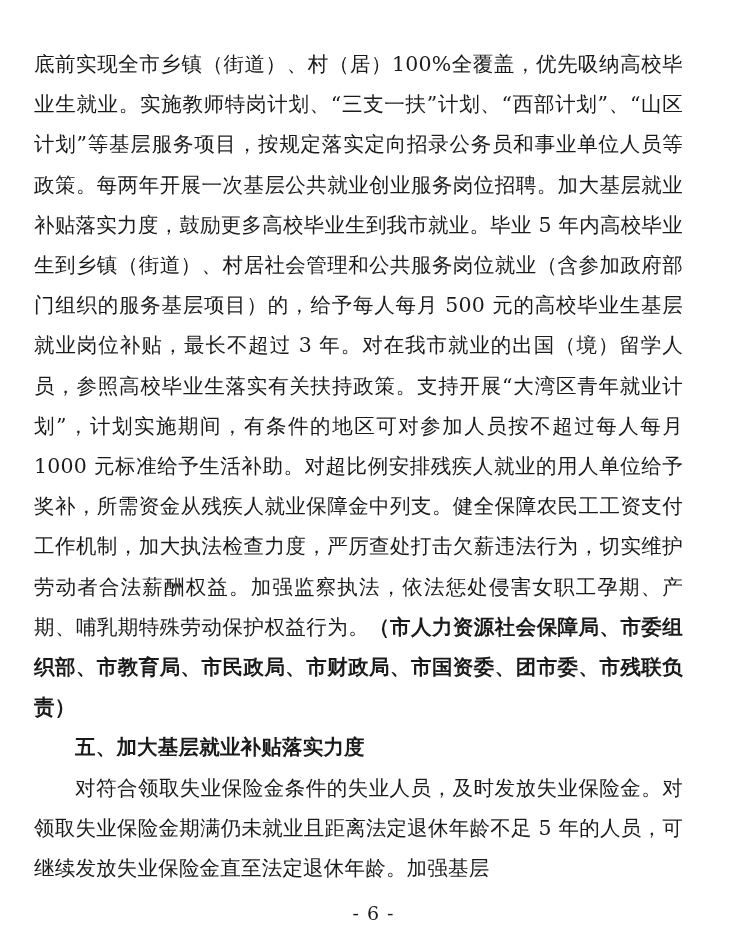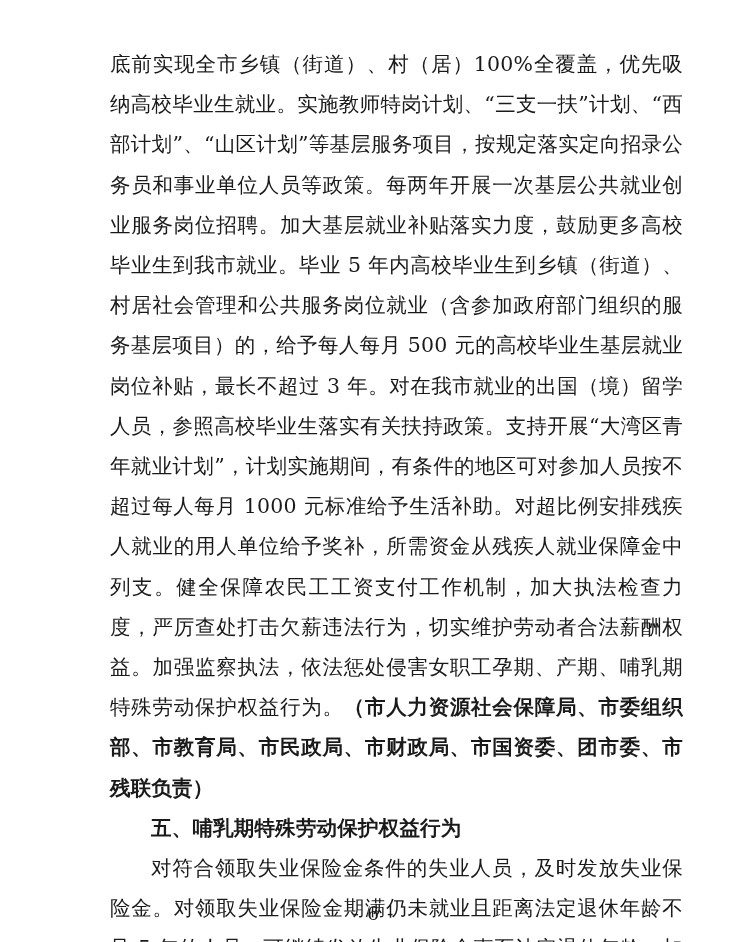--- a/index.html
+++ b/index.html
@@ -12,21 +12,21 @@
     background: #ffffff;
     font-family: "DejaVu Serif", "Liberation Serif", serif;
     color: #1a1a1a;
     overflow: hidden;
   }
   .page {
     position: relative;
     width: 747px;
     height: 942px;
     box-sizing: border-box;
-    padding: 44px 64px 0 110px;
+    padding: 44px 64px 0 34px;
   }
   .doc-body {
     font-size: 20.5px;
     line-height: 40.2px;
     text-align: justify;
     text-justify: inter-ideograph;
     letter-spacing: 0.2px;
   }
   .para {
     margin: 0;
@@ -57,21 +57,21 @@
 </style>
 </head>
 <body>
 
 <div class="page">
 
   <div class="doc-body">
 
     <p class="para"><span>底前实现全市乡镇（街道）、村（居）100%全覆盖，优先吸纳高校毕业生就业。实施教师特岗计划、“三支一扶”计划、“西部计划”、“山区计划”等基层服务项目，按规定落实定向招录公务员和事业单位人员等政策。每两年开展一次基层公共就业创业服务岗位招聘。加大基层就业补贴落实力度，鼓励更多高校毕业生到我市就业。毕业 5 年内高校毕业生到乡镇（街道）、村居社会管理和公共服务岗位就业（含参加政府部门组织的服务基层项目）的，给予每人每月 500 元的高校毕业生基层就业岗位补贴，最长不超过 3 年。对在我市就业的出国（境）留学人员，参照高校毕业生落实有关扶持政策。支持开展“大湾区青年就业计划”，计划实施期间，有条件的地区可对参加人员按不超过每人每月 1000 元标准给予生活补助。对超比例安排残疾人就业的用人单位给予奖补，所需资金从残疾人就业保障金中列支。健全保障农民工工资支付工作机制，加大执法检查力度，严厉查处打击欠薪违法行为，切实维护劳动者合法薪酬权益。加强监察执法，依法惩处侵害女职工孕期、产期、哺乳期特殊劳动保护权益行为。</span><span class="bold">（市人力资源社会保障局、市委组织部、市教育局、市民政局、市财政局、市国资委、团市委、市残联负责）</span></p>
 
-    <p class="heading">五、哺乳期特殊劳动保护权益行为</p>
+    <p class="heading">五、加大基层就业补贴落实力度</p>
 
     <p class="para indent">对符合领取失业保险金条件的失业人员，及时发放失业保险金。对领取失业保险金期满仍未就业且距离法定退休年龄不足 5 年的人员，可继续发放失业保险金直至法定退休年龄。加强基层</p>
 
   </div>
 
   <div class="page-number">- 6 -</div>
 
 </div>
 
 </body></html>

